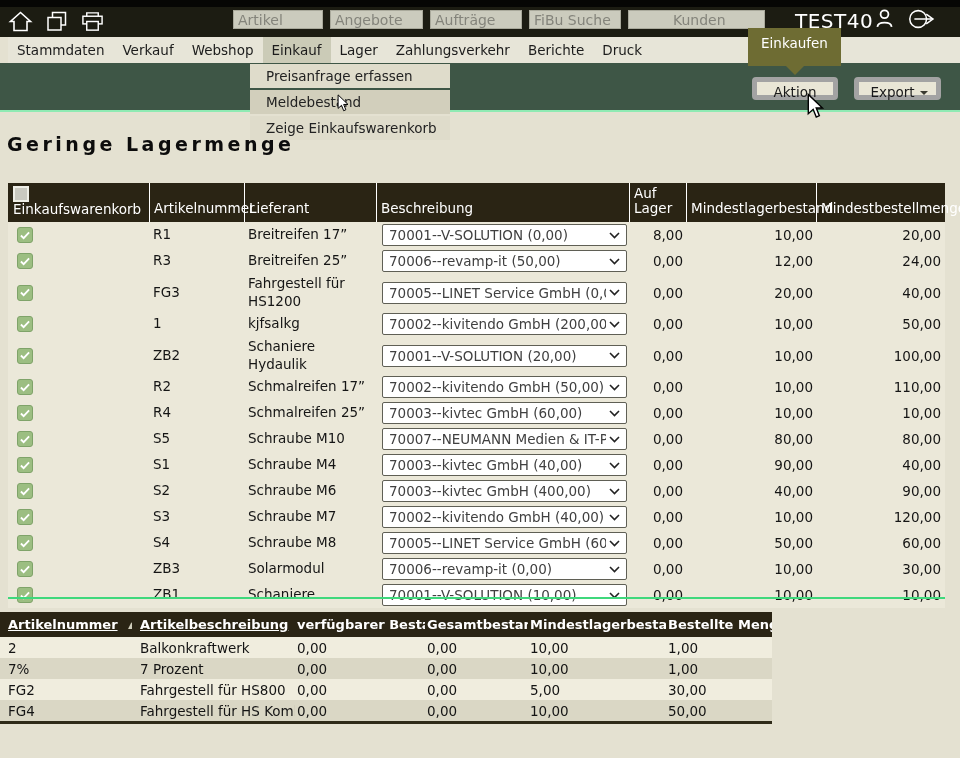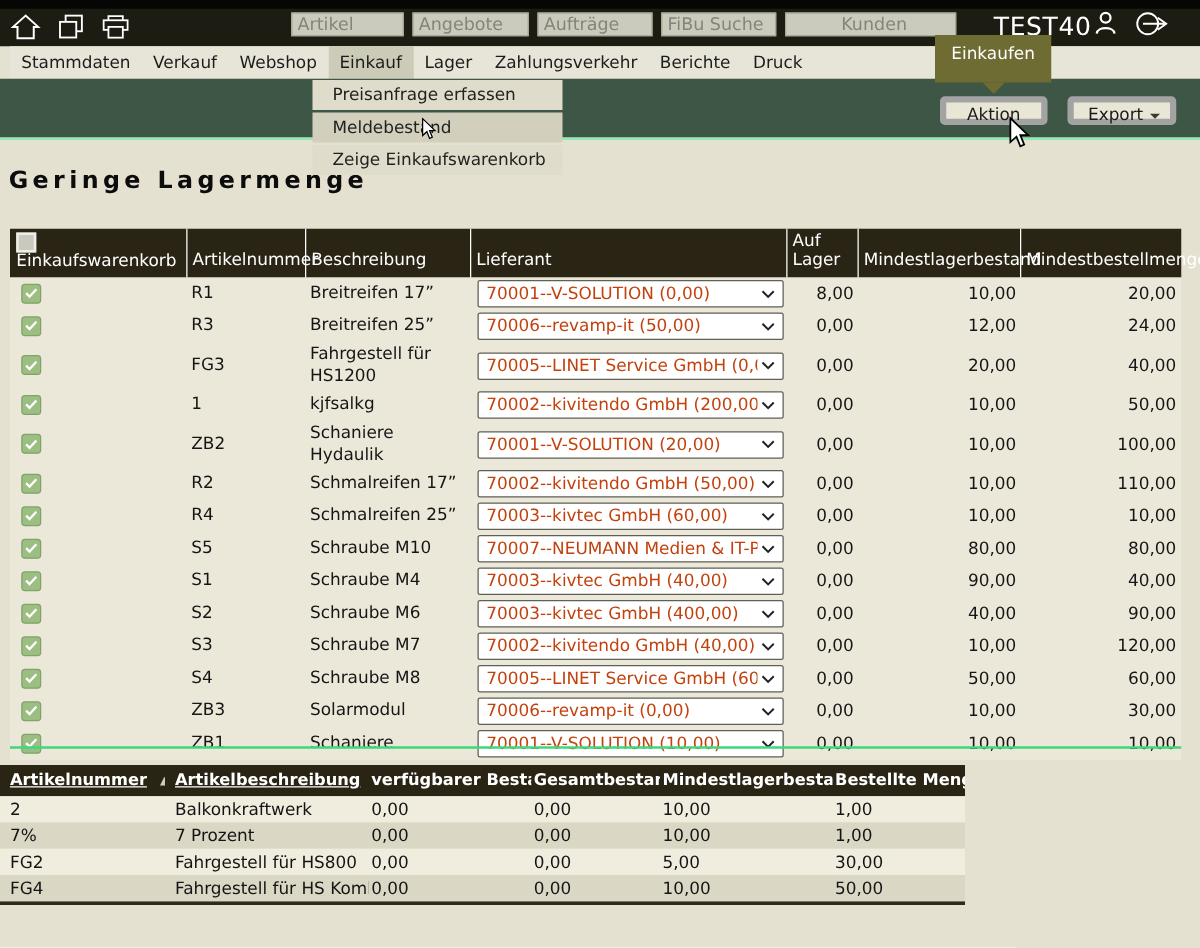--- a/index.html
+++ b/index.html
@@ -63,21 +63,21 @@
   .mt-rows{background:#ebe8d9;}
   .mt-row{min-height:26px;align-items:center;}
   .cell{padding:1px 2px;box-sizing:border-box;}
   .cell.c1{padding-left:9px;}
   .cell.c2,.cell.c3{padding-left:3px;line-height:1.3;}
   .num{text-align:right;padding-right:4px;}
   .cb{width:14px;height:14px;background:#9cbe82;border:1px solid #7fa369;border-radius:3px;
       display:inline-flex;align-items:center;justify-content:center;cursor:pointer;}
   .sel{width:245px;height:22px;background:#fff;border:1px solid #5f5f55;border-radius:2px;display:flex;
        align-items:center;justify-content:space-between;padding:0 6px;box-sizing:border-box;cursor:pointer;margin-left:3px;}
-  .sel-text{white-space:nowrap;overflow:hidden;font-size:13.5px;color:#c2410c;}
+  .sel-text{white-space:nowrap;overflow:hidden;font-size:13.5px;color:#404040;}
   .chev{display:inline-flex;flex:none;margin-left:3px;}
 
   .green-divider{position:absolute;left:8px;top:597px;width:937px;height:2px;background:#3fd87c;}
 
   
   .bottom-table{position:absolute;left:0;top:612px;width:772px;border-bottom:3px solid #2e2a18;}
   .btg{display:grid;grid-template-columns:132px 163px 130px 103px 138px 106px;box-sizing:border-box;}
   .bt-header{background:#2a2414;color:#fff;font-weight:bold;font-size:13px;height:25px;align-items:center;}
   .bcell{padding:0 2px;box-sizing:border-box;white-space:nowrap;overflow:hidden;}
   .bcell.b1{padding-left:8px;}
@@ -175,22 +175,22 @@
 
   <div class="page-title">Geringe Lagermenge</div>
 
   <div class="main-table">
     <div class="mtg mt-header">
       <div class="hc c1">
         <span class="hcb"></span>
         <span>Einkaufswarenkorb</span>
       </div>
       <div class="hc">Artikelnummer</div>
+      <div class="hc">Lieferant</div>
       <div class="hc">Beschreibung</div>
-      <div class="hc">Lieferant</div>
       <div class="hc">Auf Lager</div>
       <div class="hc">Mindestlagerbestand</div>
       <div class="hc">Mindestbestellmenge</div>
     </div>
     <div class="mt-rows" id="main-rows">
         <div class="mtg mt-row">
           <div class="cell c1"><span class="cb">
               <svg width="10" height="9" viewBox="0 0 11 9">
                 <path d="M1,4.5 L4,7.5 L10,1" stroke="#fff" stroke-width="2" fill="none"></path>
               </svg>

